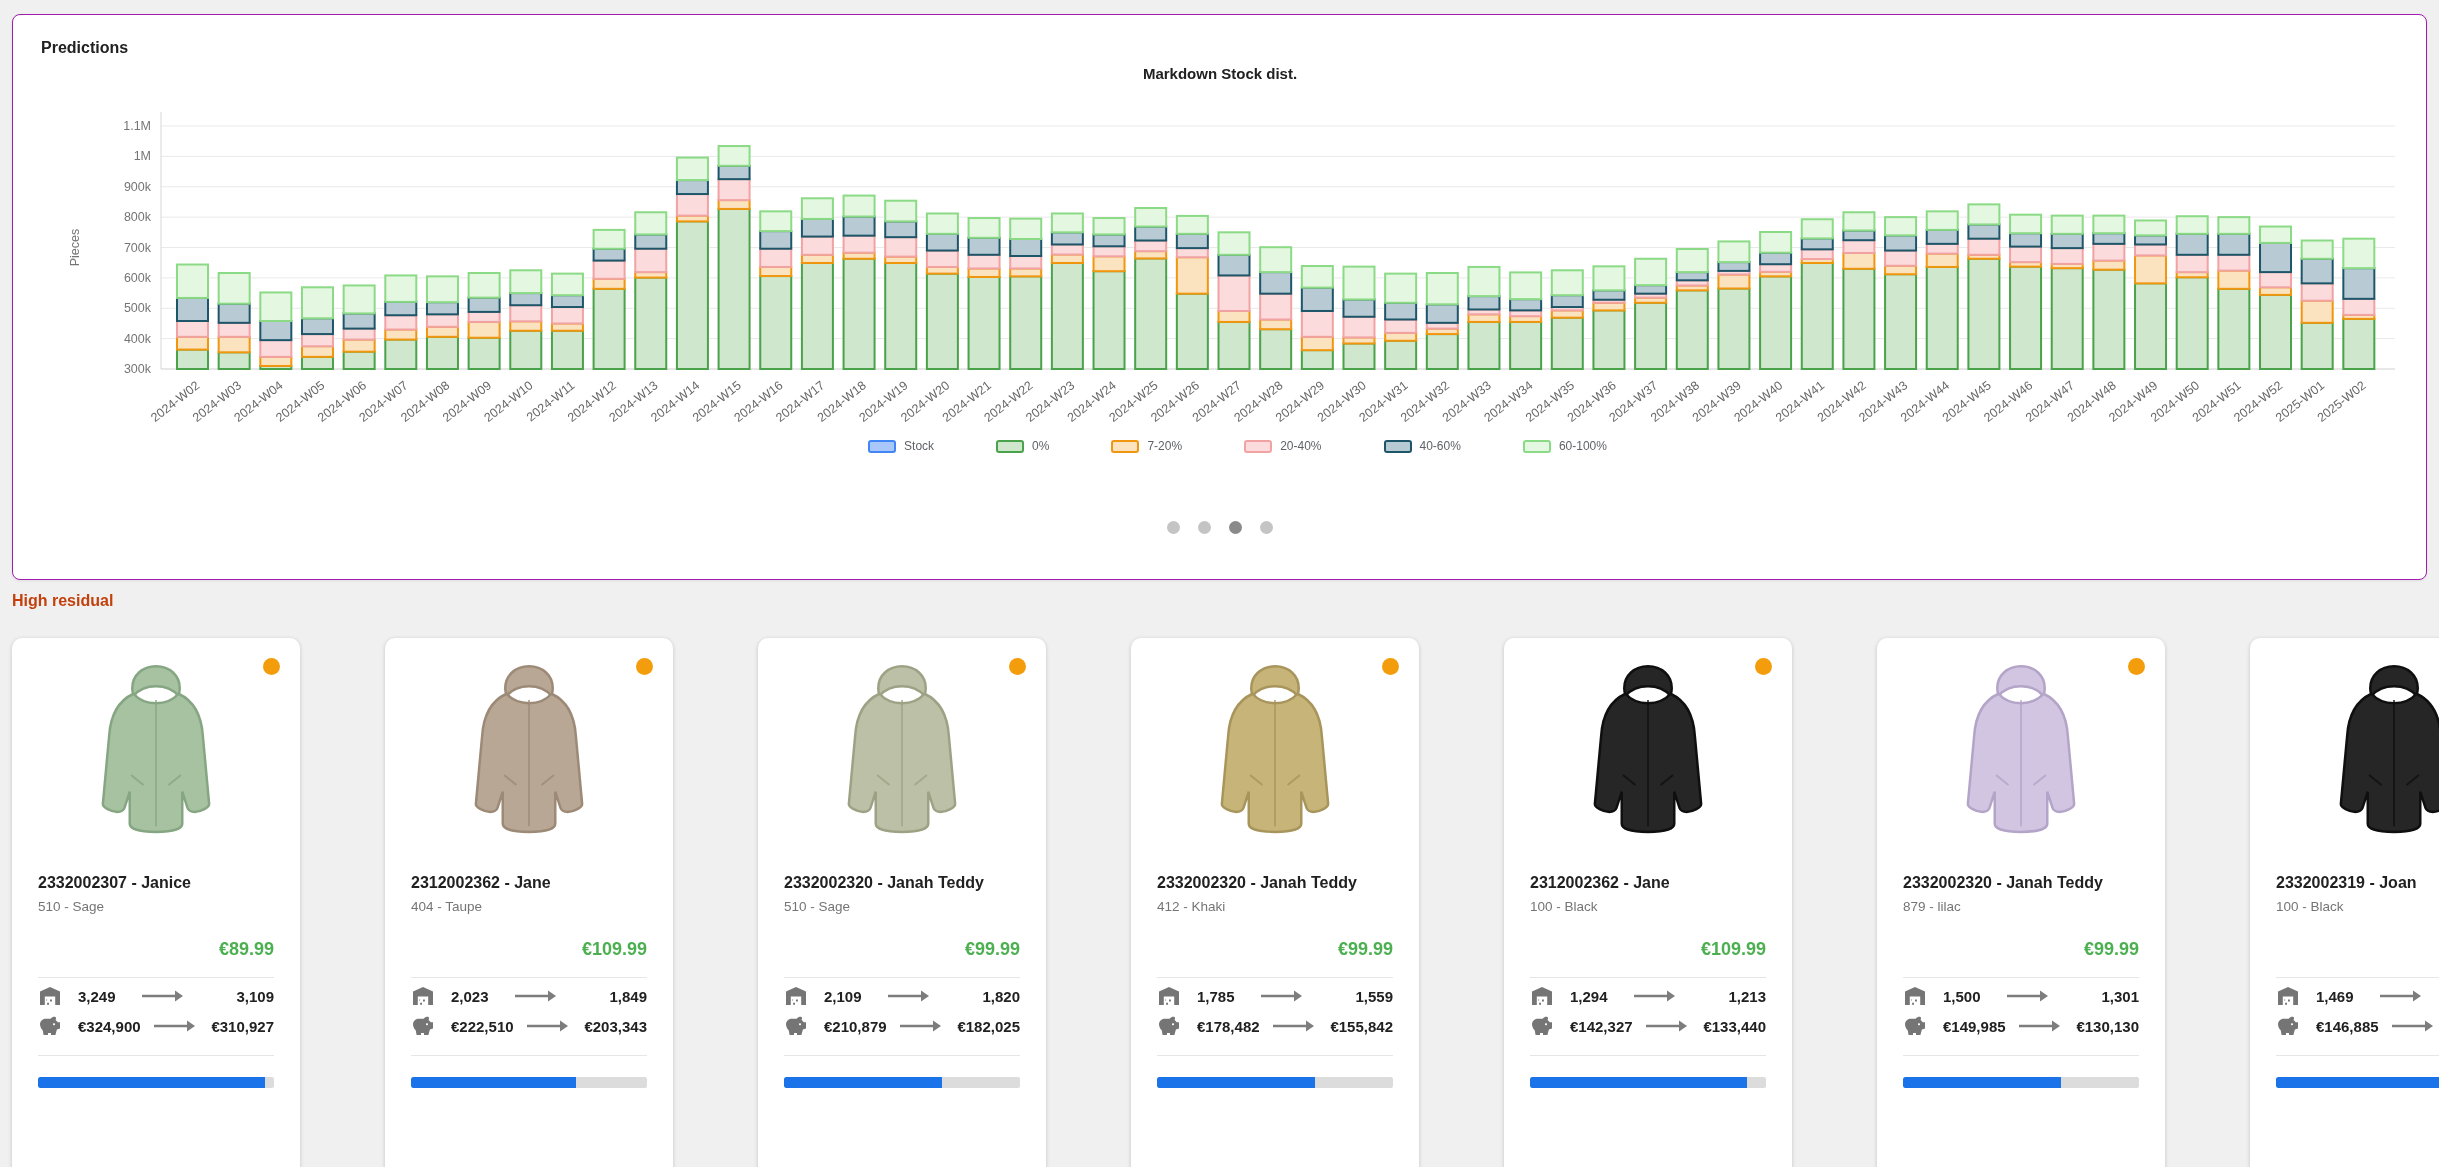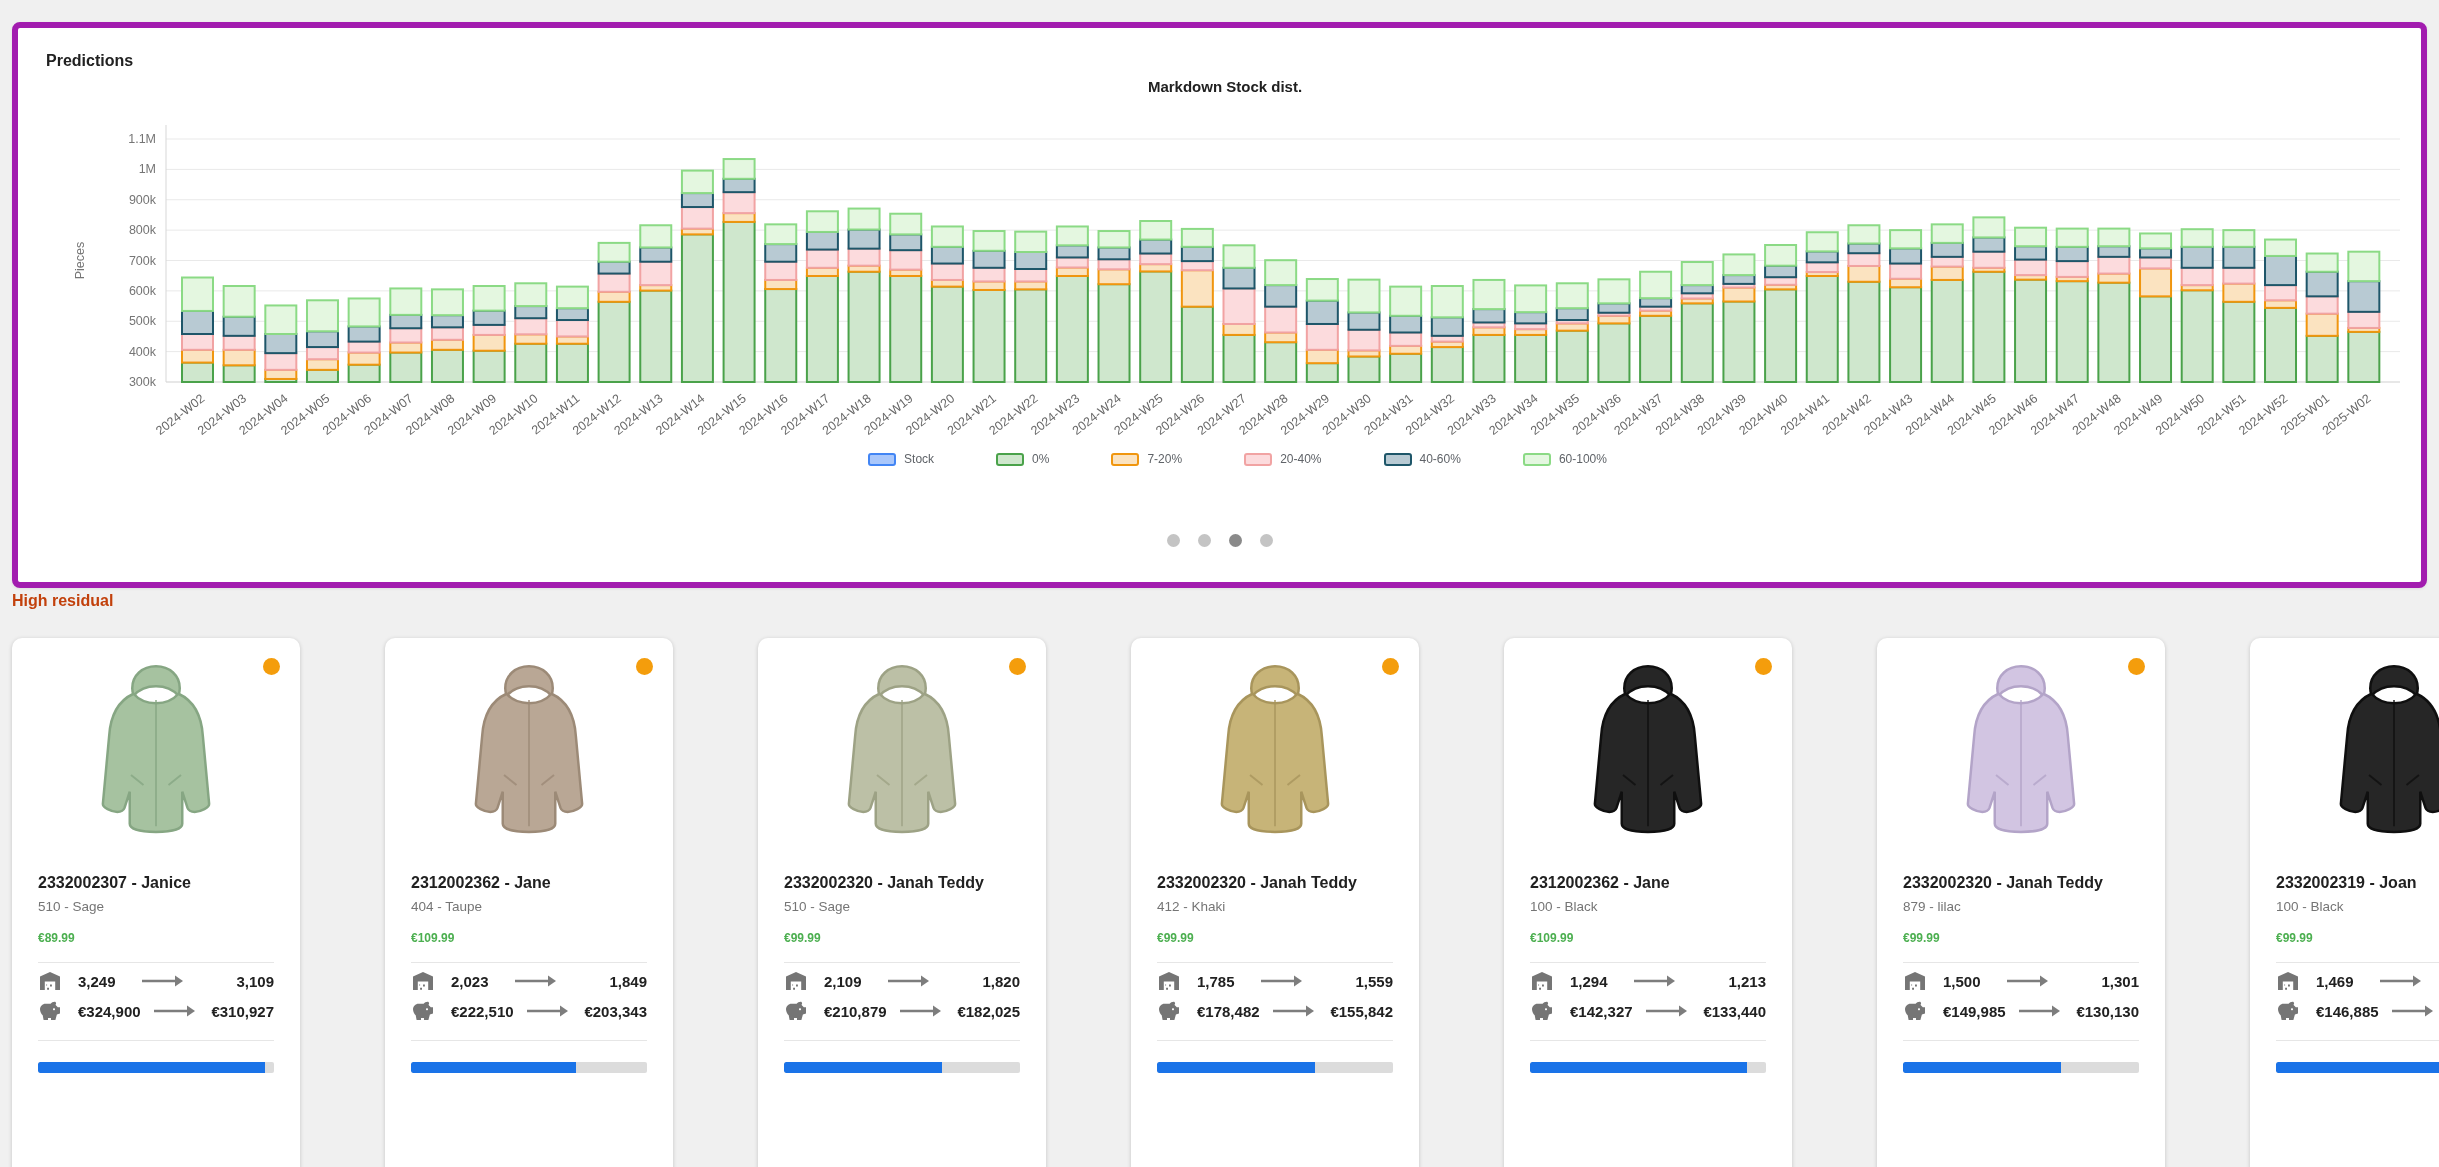--- a/index.html
+++ b/index.html
@@ -1,22 +1,22 @@
 <!DOCTYPE html>
 <html><head>
 <meta charset="utf-8">
 <style>
   * { margin:0; padding:0; box-sizing:border-box; }
   html,body { width:2439px; height:1167px; overflow:hidden; }
   body { background:#f0f0f0; font-family:"Liberation Sans", sans-serif; color:#212121; position:relative; }
 
   
   .panel {
-    position:absolute; left:12px; top:22px; width:2415px; height:566px;
-    background:#ffffff; border-radius:8px; border:6px solid #a21caf;
+    position:absolute; left:12px; top:14px; width:2415px; height:566px;
+    background:#ffffff; border-radius:8px; border:1px solid #a21caf;
     box-shadow:0 1px 3px rgba(0,0,0,.08);
     text-align:center;
   }
   .panel-heading {
     position:absolute; left:28px; top:24px; font-size:16px; font-weight:bold; color:#212121;
   }
   .chart-svg { position:absolute; left:0; top:0; }
   .legend {
     position:absolute; left:0; top:424px; width:100%;
     display:flex; justify-content:center; align-items:center; gap:26px;
@@ -42,21 +42,21 @@
     position:relative; width:288px; height:557px; flex:0 0 288px;
     background:#ffffff; border-radius:10px; box-shadow:0 1px 4px rgba(0,0,0,.18);
     padding:0 26px;
   }
   .badge {
     position:absolute; right:20px; top:20px; width:17px; height:17px; border-radius:50%;
   }
   .coat-box { height:212px; margin-top:16px; display:flex; justify-content:center; align-items:center; }
   .card-title { font-size:16px; font-weight:bold; margin-top:8px; white-space:nowrap; }
   .card-variant { font-size:13.5px; color:#757575; margin-top:7px; }
-  .card-price { font-size:12px; margin-top:17px; font-weight:bold; }
+  .card-price { font-size:18px; margin-top:25px; font-weight:bold;text-align:right; }
   .card hr { border:none; border-top:1px solid #e6e6e6; margin-top:17px; }
   .metric-row { display:flex; align-items:center; margin-top:6px; height:24px; }
   .metric-row .m-icon { width:24px; height:24px; flex:0 0 24px; }
   .metric-left { font-size:15px; font-weight:bold; margin-left:16px; }
   .metric-arrow { flex:1; display:flex; justify-content:center; }
   .metric-right { font-size:15px; font-weight:bold; text-align:right; min-width:64px; }
   .progress-track {
     margin-top:21px; height:11px; background:#dcdcdc; border-radius:2px; overflow:hidden;
   }
   .progress-fill { height:100%; border-radius:2px 0 0 2px; }

